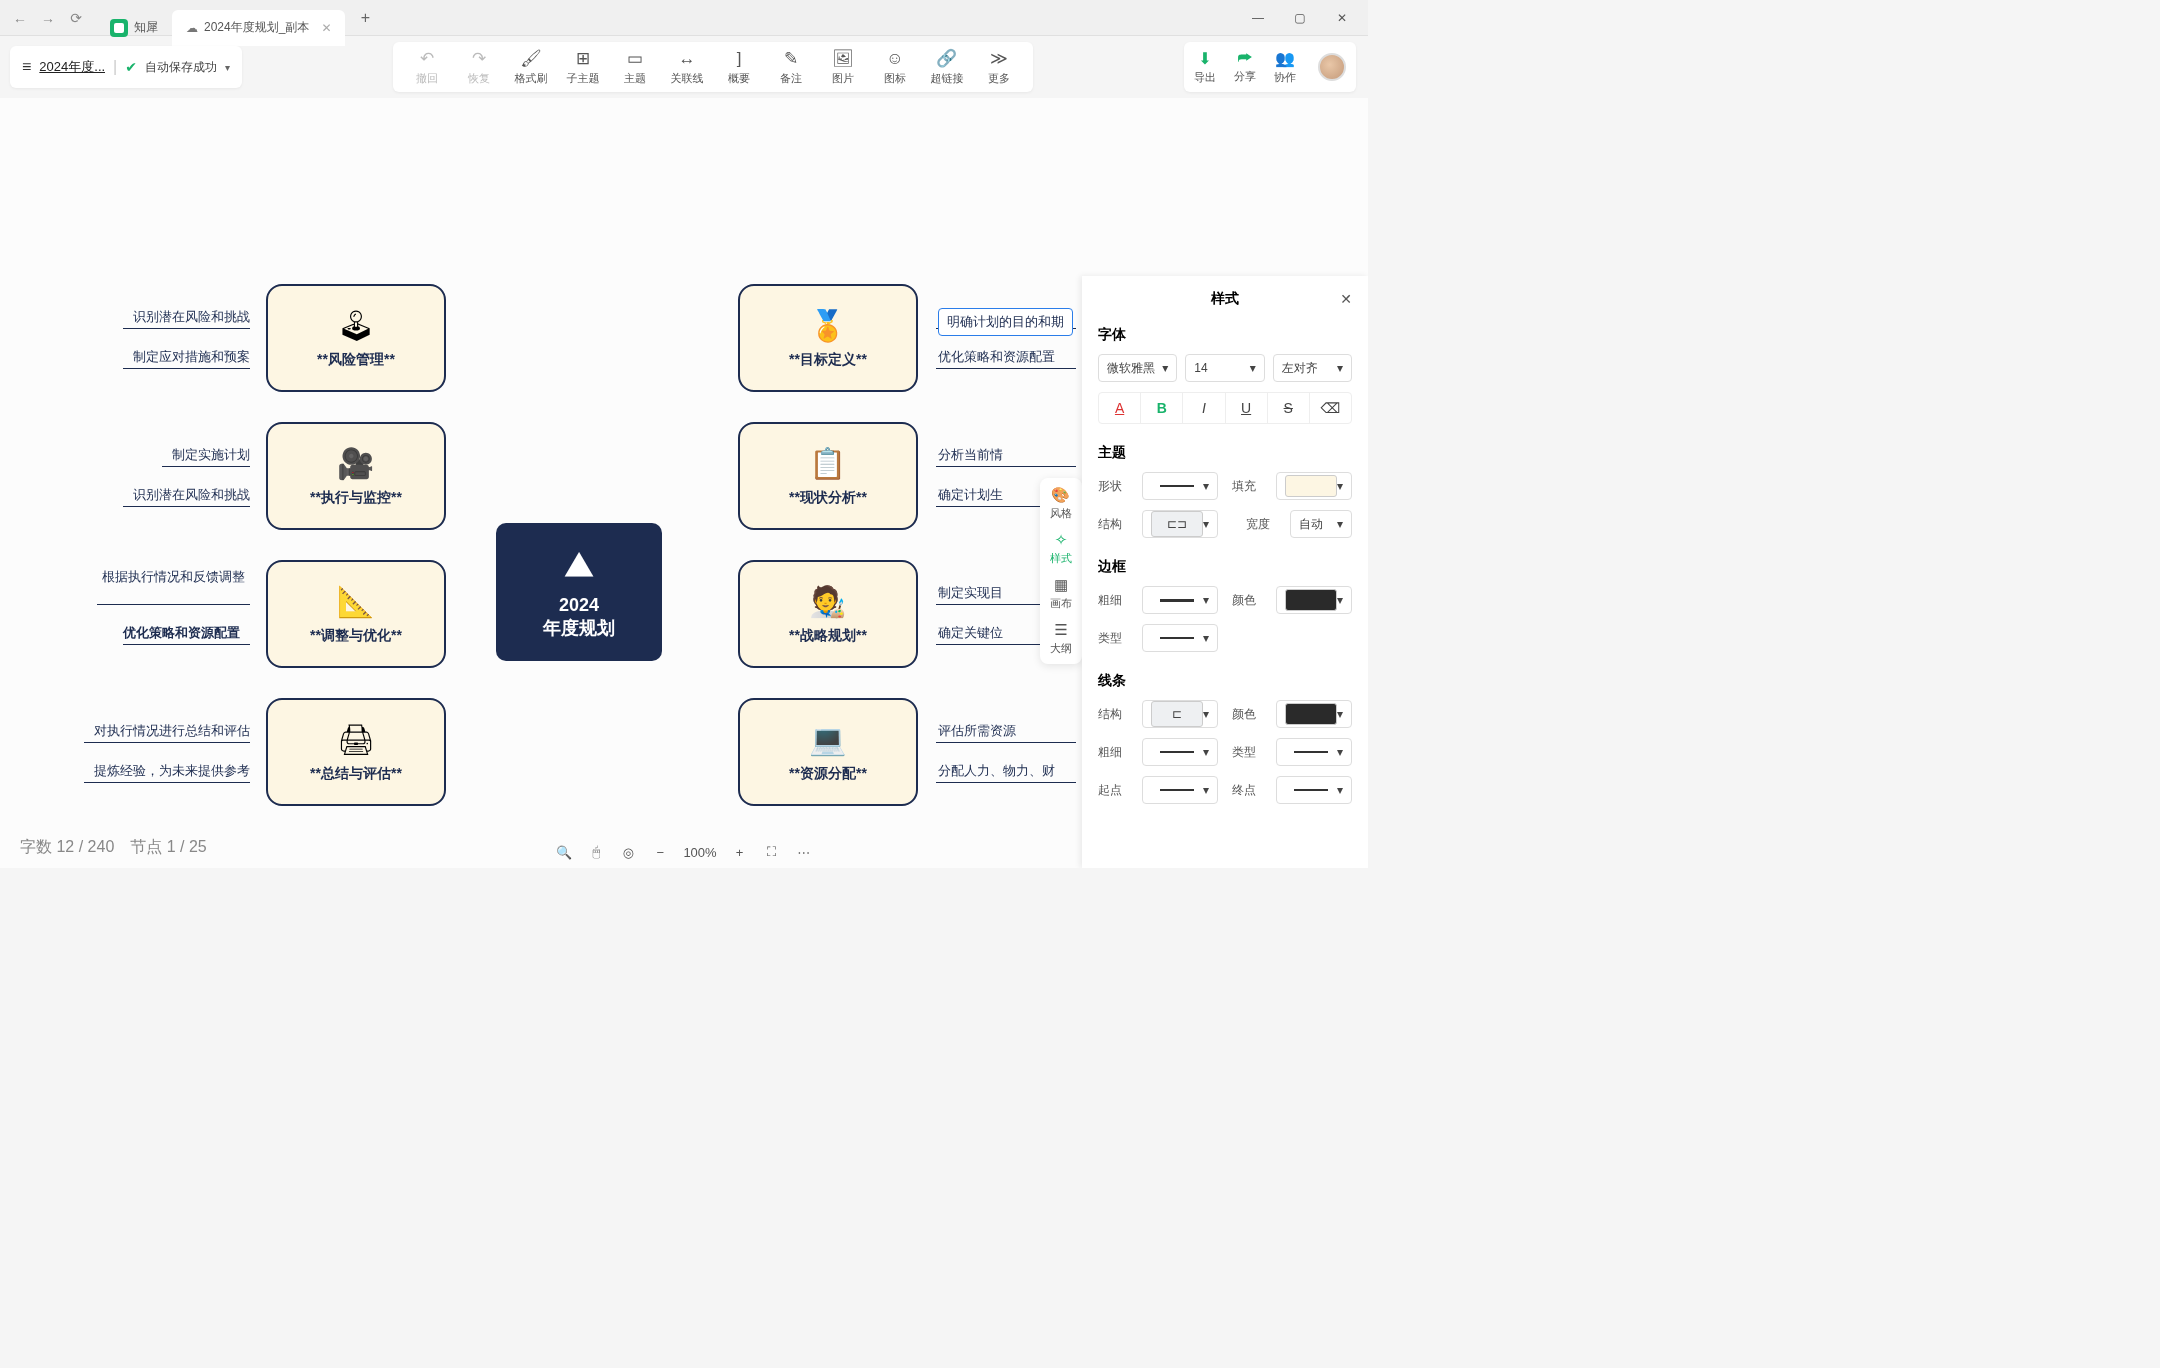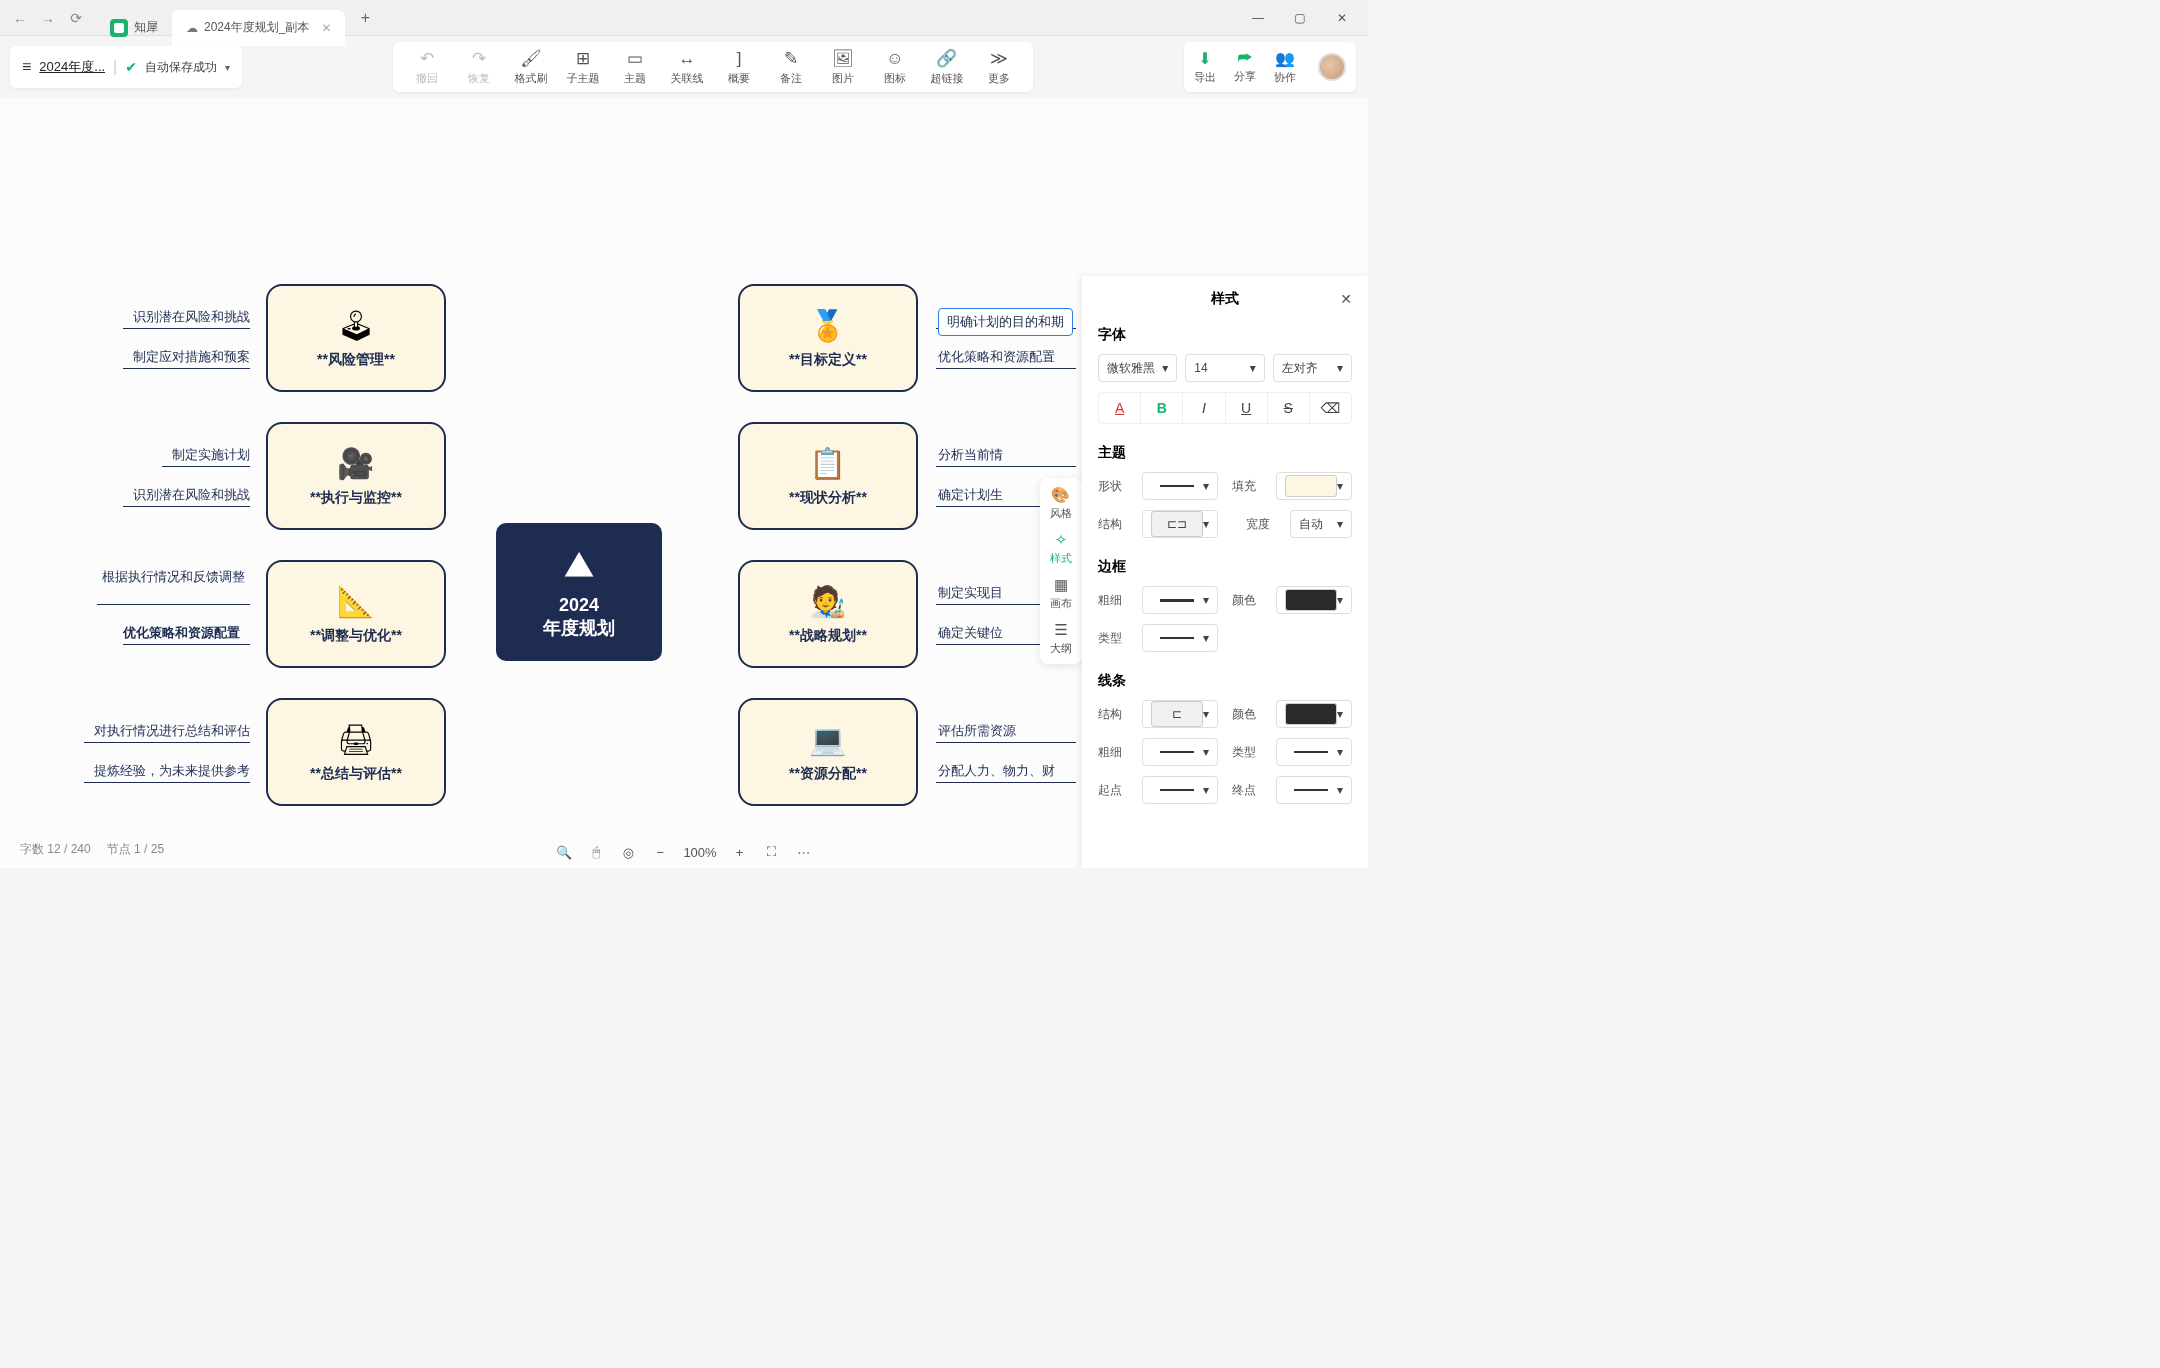--- a/index.html
+++ b/index.html
@@ -80,21 +80,21 @@
 .lbl { font-size:12px; color:#555; width:36px;}
 .swatch { width:52px; height:22px; border:1px solid #ccc; border-radius:3px;}
 .swatch.cream { background:#fdf6e3; }
 .swatch.dark { background:#2a2a2a; }
 .swatch.line { display:flex; align-items:center; justify-content:center;}
 .swatch.line::after{content:"";width:34px;height:2px;background:#333;}
 .thick .swatch.line::after{height:3px;}
 .struct-pic { width:52px; height:26px; background:#eef0f2; border:1px solid #ccc; border-radius:3px; display:flex; align-items:center; justify-content:center; font-size:12px;}
 
 
-.status { position:absolute; bottom:10px; left:20px; font-size:12px; color:#888; display:flex; gap:16px;}
+.status { position:absolute; bottom:10px; left:20px; font-size:16px; color:#888; display:flex; gap:16px;}
 .zoombar { position:absolute; bottom:8px; left:50%; transform:translateX(-50%); background:transparent; display:flex; align-items:center; gap:14px; font-size:13px; color:#555;}
 .zoombar .zb { width:18px; text-align:center;}
 
 .logo-sq { width:18px; height:18px; background:#19b36b; border-radius:4px; display:inline-block; position:relative;}
 .logo-sq::after { content:""; position:absolute; inset:4px; border-radius:2px; background:#fff;}
 </style>
 </head>
 <body>
 
 <div class="titlebar">

